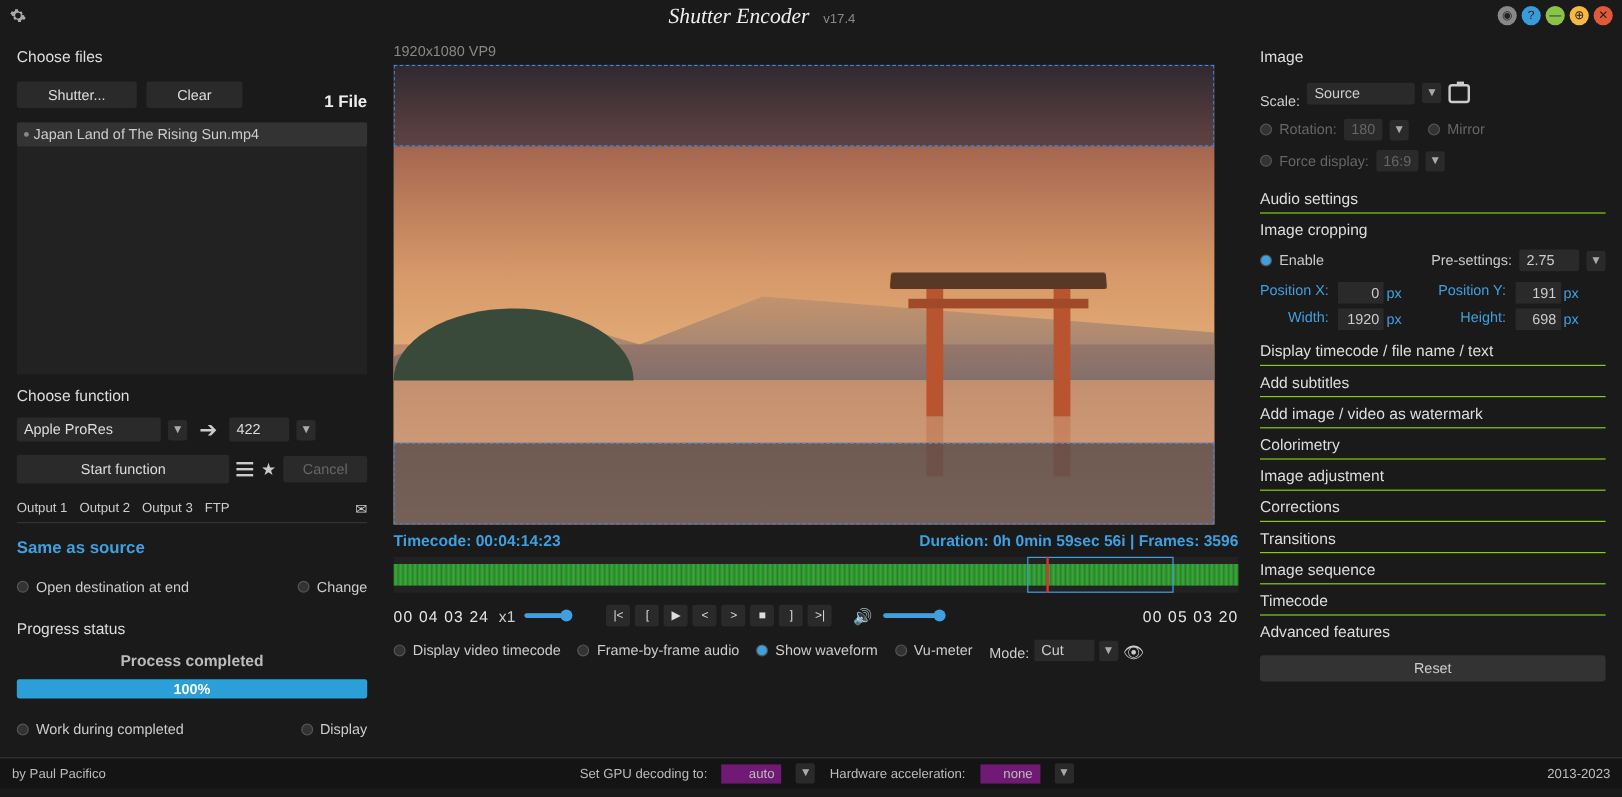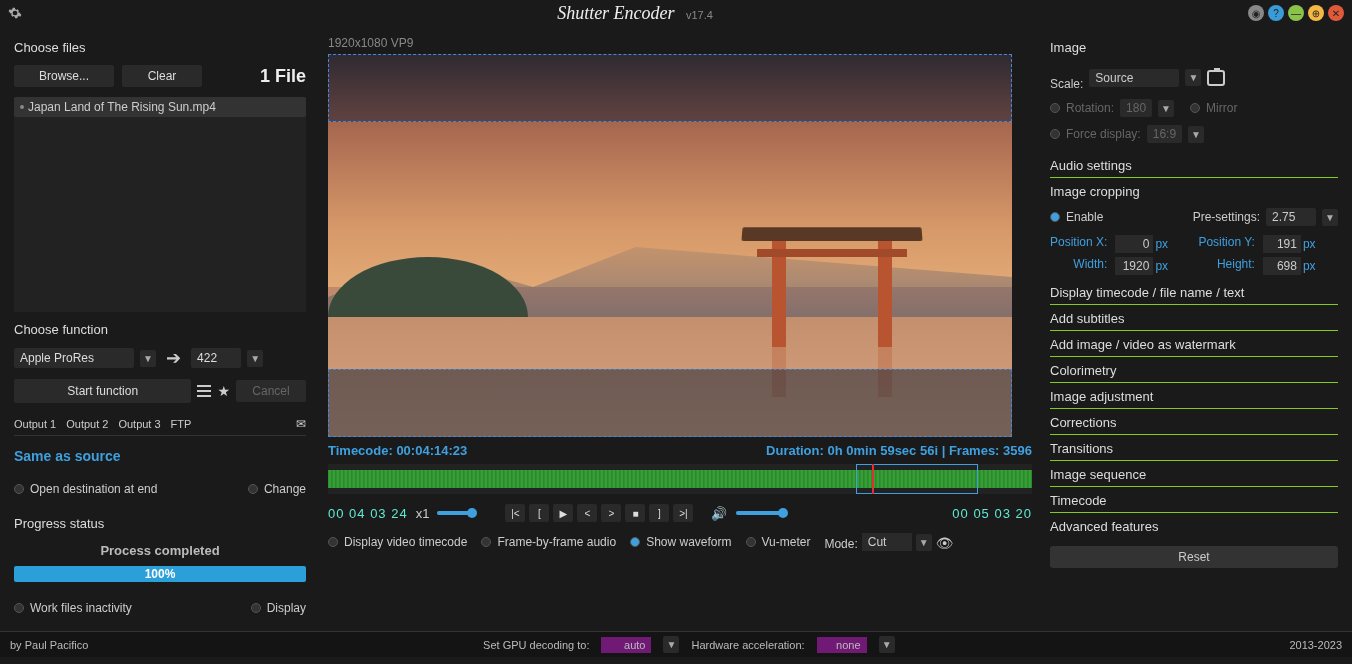--- a/index.html
+++ b/index.html
@@ -20,21 +20,21 @@
 .main { display: flex; height: 605px; }
 .left-panel { width: 320px; padding: 10px 14px; display: flex; flex-direction: column; gap: 6px; }
 .center-panel { flex: 1; padding: 10px 8px; display: flex; flex-direction: column; }
 .right-panel { width: 312px; padding: 10px 14px 10px 10px; display: flex; flex-direction: column; gap: 2px; }
 
 .section-label { color: #ddd; font-size: 13px; margin: 4px 0; }
 .btn-row { display: flex; gap: 8px; align-items: center; }
 .btn { background: #2a2a2a; border: none; color: #ddd; padding: 4px 0; border-radius: 2px; font-size: 12px; cursor: pointer; text-align: center; }
 .btn-browse { width: 100px; }
 .btn-clear { width: 80px; }
-.file-count { margin-left: auto; font-weight: bold; font-size: 18px; color: #eee; }
+.file-count { margin-left: auto; font-weight: bold; font-size: 14px; color: #eee; margin-top: 11px; }
 .file-list { background: #222; height: 260px; margin-top: 4px; }
 .file-item { background: #333; padding: 3px 6px; color: #ccc; font-size: 12px; border-radius: 2px; display: flex; align-items: center; gap: 4px; }
 .file-dot { width: 4px; height: 4px; background: #888; border-radius: 50%; }
 
 .func-row { display: flex; gap: 6px; align-items: center; }
 .select-box { background: #2a2a2a; color: #ddd; padding: 3px 6px; border-radius: 2px; display: flex; align-items: center; flex: 1; }
 .caret { width: 16px; background: #2a2a2a; color: #aaa; text-align: center; padding: 3px 0; border-radius: 2px; font-size: 10px; }
 .arrow-icon { color: #ccc; font-size: 18px; padding: 0 4px; }
 .start-btn { flex: 1; padding: 5px; }
 .menu-icon { width: 14px; height: 12px; display: flex; flex-direction: column; justify-content: space-between; }
@@ -74,21 +74,21 @@
 
 .tc-row { display: flex; justify-content: space-between; margin-top: 6px; }
 .tc-left { color: #3fa0e0; font-weight: bold; font-size: 13px; }
 .tc-right { color: #3fa0e0; font-weight: bold; font-size: 13px; }
 .waveform { height: 30px; background: #222; margin-top: 6px; position: relative; display: flex; align-items: center; }
 .wave-fill { position: absolute; left: 0; right: 0; top: 6px; bottom: 6px; background: repeating-linear-gradient(90deg, #2a8a2a 0px, #3aaa3a 2px, #2a7a2a 4px); }
 .wave-sel { position: absolute; right: 54px; top: 0; bottom: 0; width: 122px; border: 1px solid #3fa0e0; }
 .wave-cursor { position: absolute; right: 158px; top: 0; bottom: 0; width: 2px; background: #e03030; }
 
 .controls-row { display: flex; align-items: center; gap: 8px; margin-top: 10px; font-size: 13px; }
-.tc-num { color: #5eead4; font-size: 13px; letter-spacing: 1px; }
+.tc-num { color: #e5e5e5; font-size: 13px; letter-spacing: 1px; }
 .slider { position: relative; width: 40px; height: 4px; background: #444; border-radius: 2px; }
 .slider-fill { position: absolute; height: 100%; background: #3fa0e0; border-radius: 2px; }
 .slider-thumb { position: absolute; width: 10px; height: 10px; background: #3fa0e0; border-radius: 50%; top: -3px; }
 .ctrl-btn { width: 20px; height: 18px; background: #2a2a2a; color: #ddd; border-radius: 2px; display: flex; align-items: center; justify-content: center; font-size: 10px; }
 .ctrl-group { display: flex; gap: 4px; }
 
 .checks-row { display: flex; align-items: center; gap: 14px; margin-top: 10px; font-size: 12px; }
 .mode-box { display: flex; align-items: flex-end; gap: 4px; }
 .mode-select { background: #2a2a2a; padding: 2px 6px; width: 50px; }
 .eye-icon { font-size: 14px; }
@@ -133,21 +133,21 @@
     <div class="win-btn wb-yellow">⊕</div>
     <div class="win-btn wb-red">✕</div>
   </div>
 </div>
 
 <div class="main">
 
   <div class="left-panel">
     <div class="section-label">Choose files</div>
     <div class="btn-row">
-      <button class="btn btn-browse">Browse...</button>
+      <button class="btn btn-browse">Shutter...</button>
       <button class="btn btn-clear">Clear</button>
       <span class="file-count">1 File</span>
     </div>
     <div class="file-list">
       <div class="file-item">
         <span class="file-dot"></span>
         <span>Japan Land of The Rising Sun.mp4</span>
       </div>
     </div>
 
@@ -185,21 +185,21 @@
         <span class="check-circle"></span>
         <span class="check-label">Change</span>
       </span>
     </div>
 
     <div class="section-label" style="margin-top:8px">Progress status</div>
     <div class="progress-title">Process completed</div>
     <div class="progress-bar">100%</div>
     <div class="checkbox-row" style="margin-top:10px">
       <span class="check-circle"></span>
-      <span class="check-label">Work files inactivity</span>
+      <span class="check-label">Work during completed</span>
       <span style="margin-left:auto" class="checkbox-row">
         <span class="check-circle"></span>
         <span class="check-label">Display</span>
       </span>
     </div>
   </div>
 
   <div class="center-panel">
     <div class="dims">1920x1080 VP9</div>
     <div class="preview">

